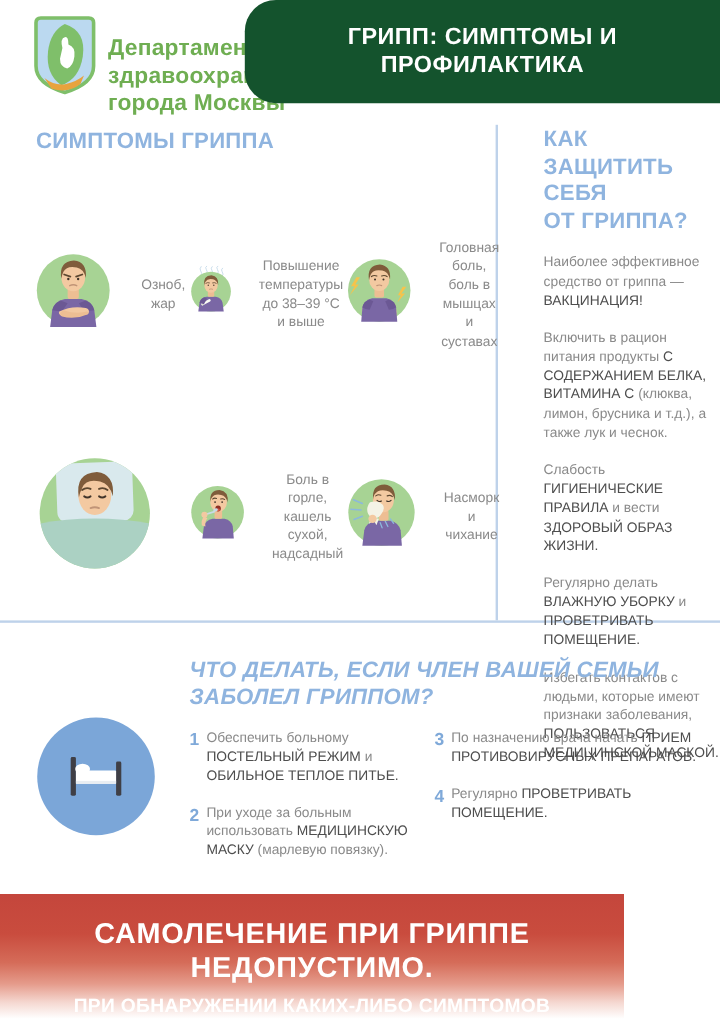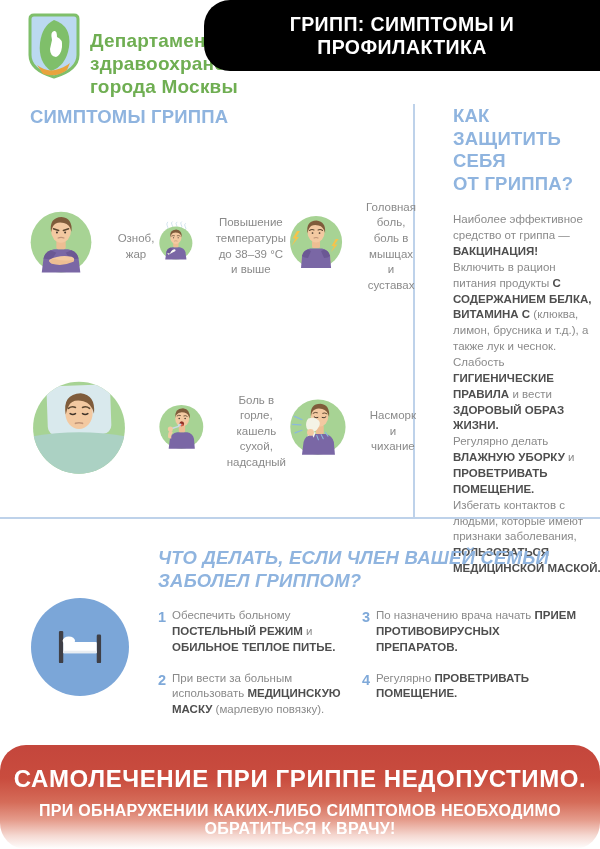--- a/index.html
+++ b/index.html
@@ -11,21 +11,21 @@
   .abs { position:absolute; }
   .prelines { white-space:pre-line; }
 
   
   .logo-emblem { left:28px; top:12px; width:52px; height:68px; }
   .logo-text {
     left:90px; top:30px; font-size:19px; font-weight:700;
     color:#6FAE52; line-height:1.2; letter-spacing:.2px;
   }
   .banner {
-    left:204px; top:0; width:396px; height:71px; background:#000000;
+    left:204px; top:0; width:396px; height:86px; background:#14532d;
     border-radius:26px 0 0 26px; display:flex; align-items:center; justify-content:center;
     padding:0 16px;
   }
   .banner-title {
     color:#ffffff; font-weight:700; font-size:19.5px; letter-spacing:.4px; text-align:center;
   }
 
   .blue-h { color:#8FB4DF; font-weight:700; font-size:18.5px; letter-spacing:.2px; line-height:1.22; }
 
   .symptoms-title { left:30px; top:106px; }
@@ -38,42 +38,41 @@
     left:26px; top:148px; display:grid;
     grid-template-columns:repeat(3,130px); grid-auto-rows:185px;
   }
   .symptom-cell { display:flex; align-items:center;gap:20px; }
   .symptom-label {
     margin-top:12px; font-size:11.5px; color:#8A8A8A; text-align:center; line-height:1.35;
   }
 
   
   .protect-col { left:453px; top:105px; width:148px; }
-  .protect-para { font-size:11.5px; color:#8A8A8A; line-height:1.38; }
+  .protect-para { margin-top:15px; font-size:11.5px; color:#8A8A8A; line-height:1.38; }
   .protect-para:first-of-type { margin-top:17px; }
-  b { color:#4E4E4E; font-weight:700;text-align:center; }
+  b { color:#4E4E4E; font-weight:400;text-align:center; }
 
   
   .family-title { left:158px; top:547px;font-style:italic; }
   .bed-circle {
     left:31px; top:598px; width:98px; height:98px; border-radius:50%;
     background:#7BA6D8; display:flex; align-items:center; justify-content:center;
   }
   .steps-col { top:608px; }
   .steps-col.c1 { left:158px; width:202px; }
   .steps-col.c2 { left:362px; width:220px; }
   .step { display:flex; margin-bottom:15px; }
   .step-num { color:#7FA9D9; font-weight:700; font-size:14.5px; width:14px; flex:none; line-height:1.25; }
   .step-text { font-size:11.5px; color:#8A8A8A; line-height:1.38; }
 
   
   .footer {
-    left:0; top:745px; width:600px; height:104px; text-align:center;
+    left:0; top:745px; width:520px; height:104px; text-align:center;
     background:linear-gradient(180deg,#C4463C 0%,#C94C3E 32%,#D56C59 55%,#E59B8B 72%,#F5D8D1 87%,#ffffff 100%);
-    border-radius:26px;
   }
   .footer-main { padding-top:20px; color:#fff; font-weight:700; font-size:24px; letter-spacing:.6px; }
   .footer-sub { margin-top:9px; color:#fff; font-weight:700; font-size:16px; letter-spacing:.3px; }
 </style>
 </head>
 <body>
 
 <div class="abs logo-emblem">
   <svg width="52" height="68" viewBox="0 0 52 66">
     <path d="M2 6 Q2 2 6 2 H46 Q50 2 50 6 V42 Q50 57 26 64 Q2 57 2 42 Z" fill="#BBD9F0" stroke="#7FBF6A" stroke-width="3"></path>
@@ -264,21 +263,21 @@
   </svg>
 </div>
 
 <div class="abs steps-col c1">
   <div class="step">
     <div class="step-num">1</div>
     <div class="step-text"><span>Обеспечить больному </span><b>ПОСТЕЛЬНЫЙ РЕЖИМ</b><span> и </span><b>ОБИЛЬНОЕ ТЕПЛОЕ ПИТЬЕ.</b></div>
   </div>
   <div class="step">
     <div class="step-num">2</div>
-    <div class="step-text"><span>При вести за больным использовать </span><b>МЕДИЦИНСКУЮ МАСКУ</b><span> (марлевую повязку).</span></div>
+    <div class="step-text"><span>При уходе за больным использовать </span><b>МЕДИЦИНСКУЮ МАСКУ</b><span> (марлевую повязку).</span></div>
   </div>
 </div>
 
 <div class="abs steps-col c2">
   <div class="step">
     <div class="step-num">3</div>
     <div class="step-text"><span>По назначению врача начать </span><b>ПРИЕМ ПРОТИВОВИРУСНЫХ ПРЕПАРАТОВ.</b></div>
   </div>
   <div class="step" style="margin-top:12px;">
     <div class="step-num">4</div>

